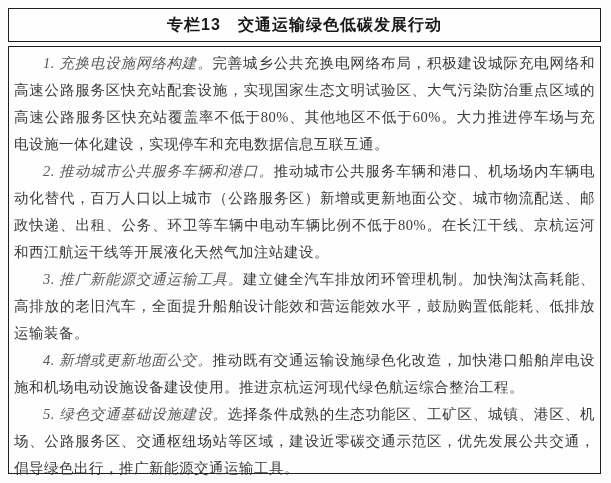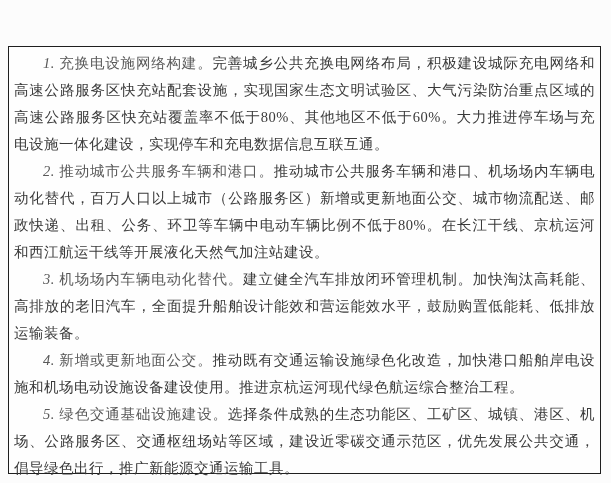--- a/index.html
+++ b/index.html
@@ -56,45 +56,49 @@
     letter-spacing: 0.5px;
   }
   .para-num {
     font-style: italic;
     color: #595959;
   }
   .para-num::after {
     content: "\00a0";
   }
   .para-heading {
+    font-style: italic;
     color: #595959;
   }
   .para-body {
     color: #3a3a3a;
     margin-top: 18px;
   }
 </style>
 </head>
 <body>
 
 <div class="page">
 
+  <div class="title-box">
+    <span class="title-text">专栏13　交通运输绿色低碳发展行动</span>
+  </div>
 
   <div class="content-box">
 
     <p>
       <span class="para-num">1.</span><span class="para-heading">充换电设施网络构建。</span><span class="para-body">完善城乡公共充换电网络布局，积极建设城际充电网络和高速公路服务区快充站配套设施，实现国家生态文明试验区、大气污染防治重点区域的高速公路服务区快充站覆盖率不低于80%、其他地区不低于60%。大力推进停车场与充电设施一体化建设，实现停车和充电数据信息互联互通。</span>
     </p>
 
     <p>
       <span class="para-num">2.</span><span class="para-heading">推动城市公共服务车辆和港口。</span><span class="para-body">推动城市公共服务车辆和港口、机场场内车辆电动化替代，百万人口以上城市（公路服务区）新增或更新地面公交、城市物流配送、邮政快递、出租、公务、环卫等车辆中电动车辆比例不低于80%。在长江干线、京杭运河和西江航运干线等开展液化天然气加注站建设。</span>
     </p>
 
     <p>
-      <span class="para-num">3.</span><span class="para-heading">机场场内车辆电动化替代。</span><span class="para-body">建立健全汽车排放闭环管理机制。加快淘汰高耗能、高排放的老旧汽车，全面提升船舶设计能效和营运能效水平，鼓励购置低能耗、低排放运输装备。</span>
+      <span class="para-num">3.</span><span class="para-heading">推广新能源交通运输工具。</span><span class="para-body">建立健全汽车排放闭环管理机制。加快淘汰高耗能、高排放的老旧汽车，全面提升船舶设计能效和营运能效水平，鼓励购置低能耗、低排放运输装备。</span>
     </p>
 
     <p>
       <span class="para-num">4.</span><span class="para-heading">新增或更新地面公交。</span><span class="para-body">推动既有交通运输设施绿色化改造，加快港口船舶岸电设施和机场电动设施设备建设使用。推进京杭运河现代绿色航运综合整治工程。</span>
     </p>
 
     <p>
       <span class="para-num">5.</span><span class="para-heading">绿色交通基础设施建设。</span><span class="para-body">选择条件成熟的生态功能区、工矿区、城镇、港区、机场、公路服务区、交通枢纽场站等区域，建设近零碳交通示范区，优先发展公共交通，倡导绿色出行，推广新能源交通运输工具。</span>
     </p>
 

